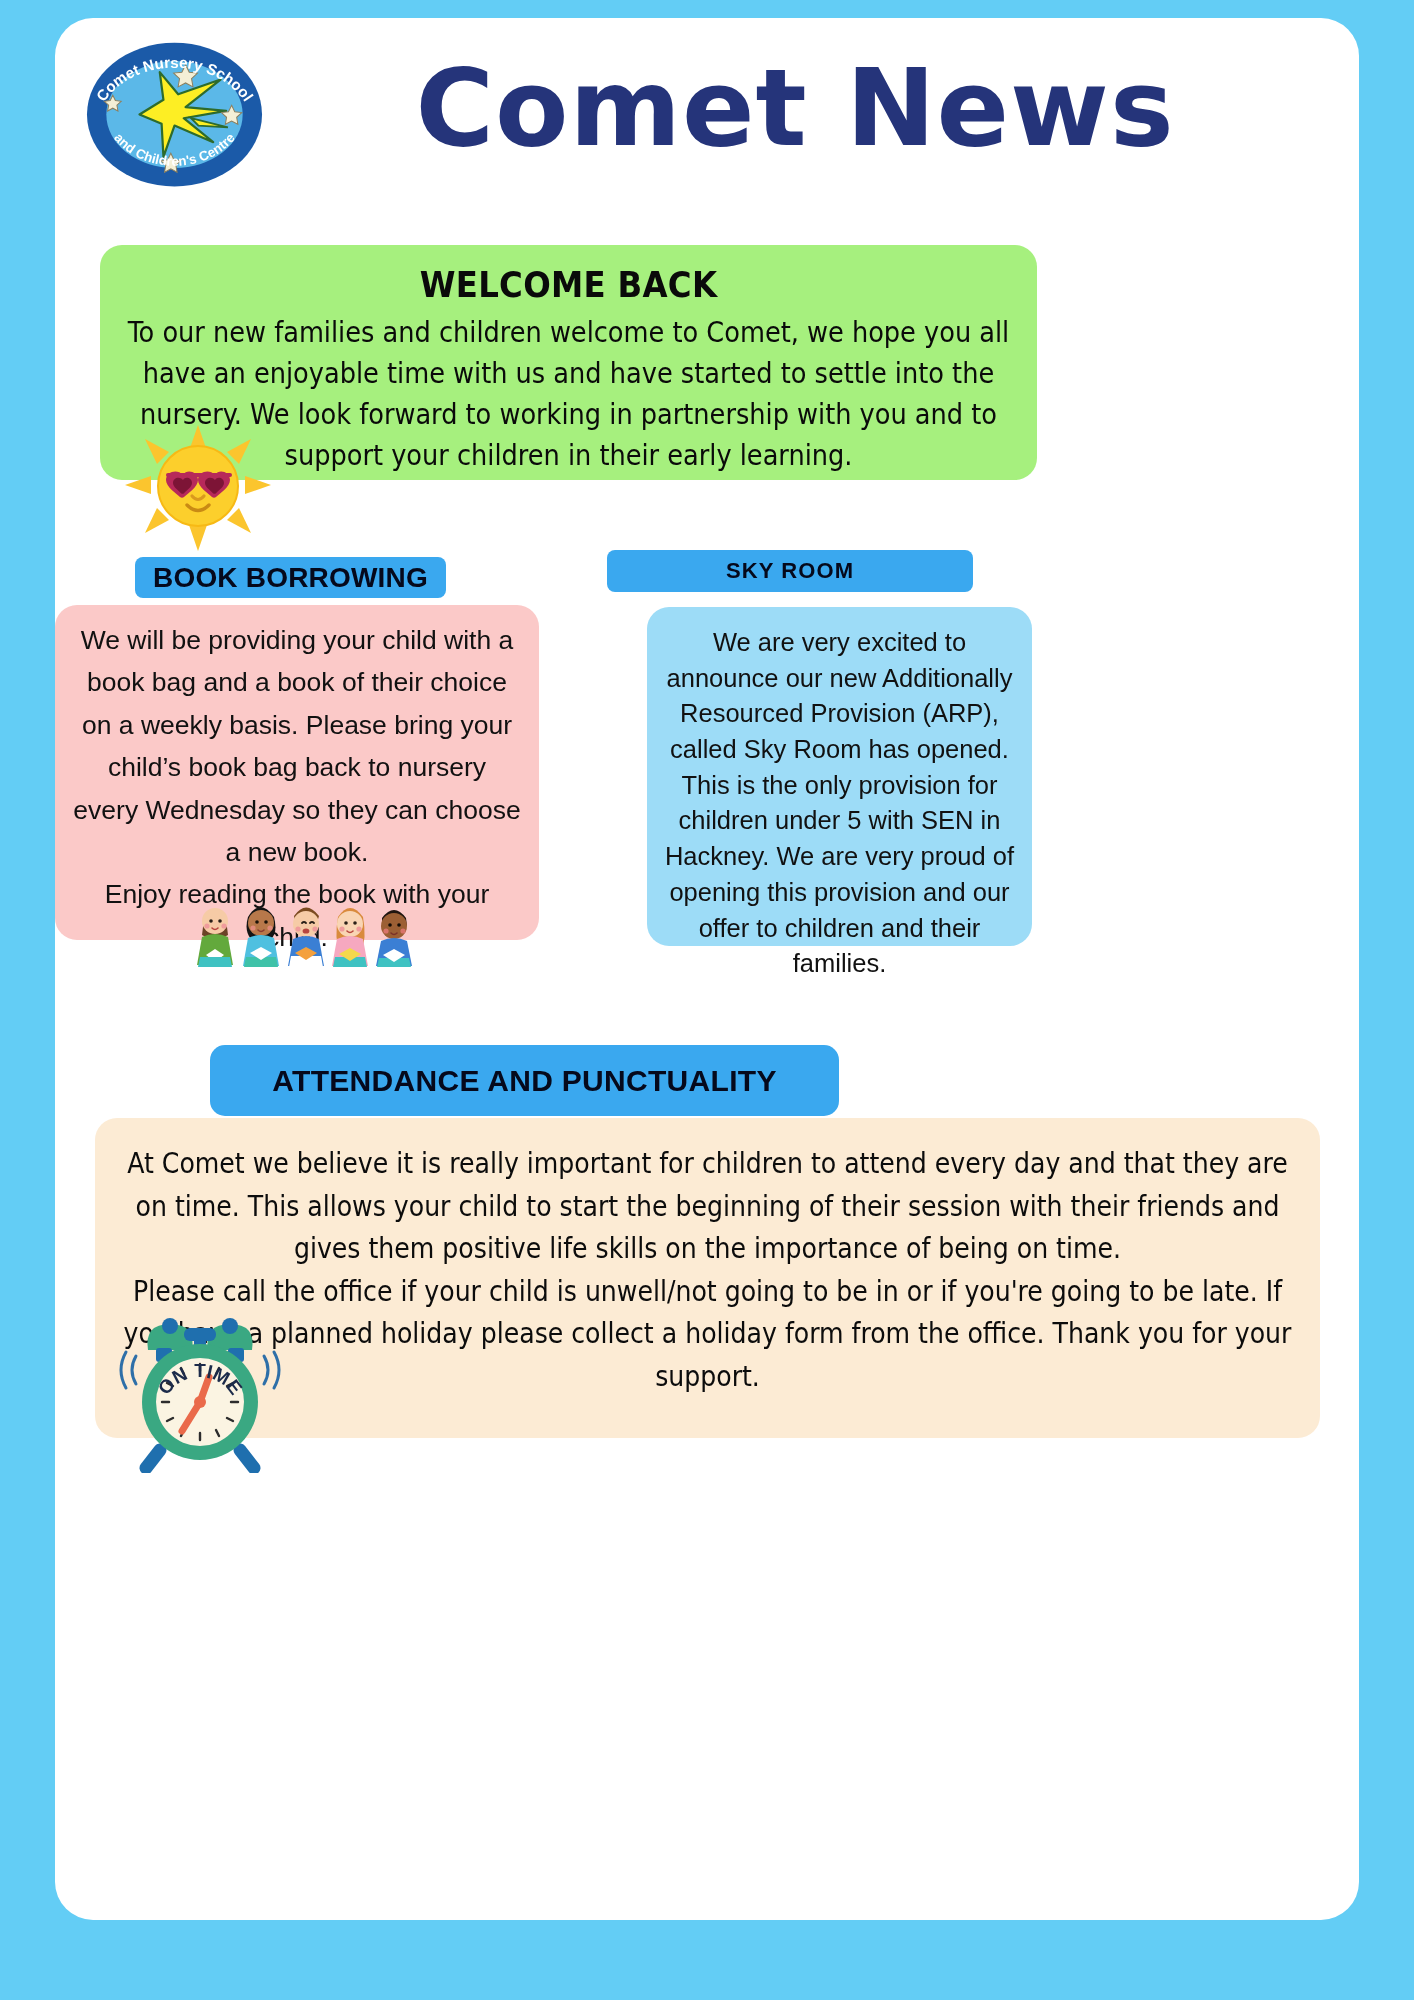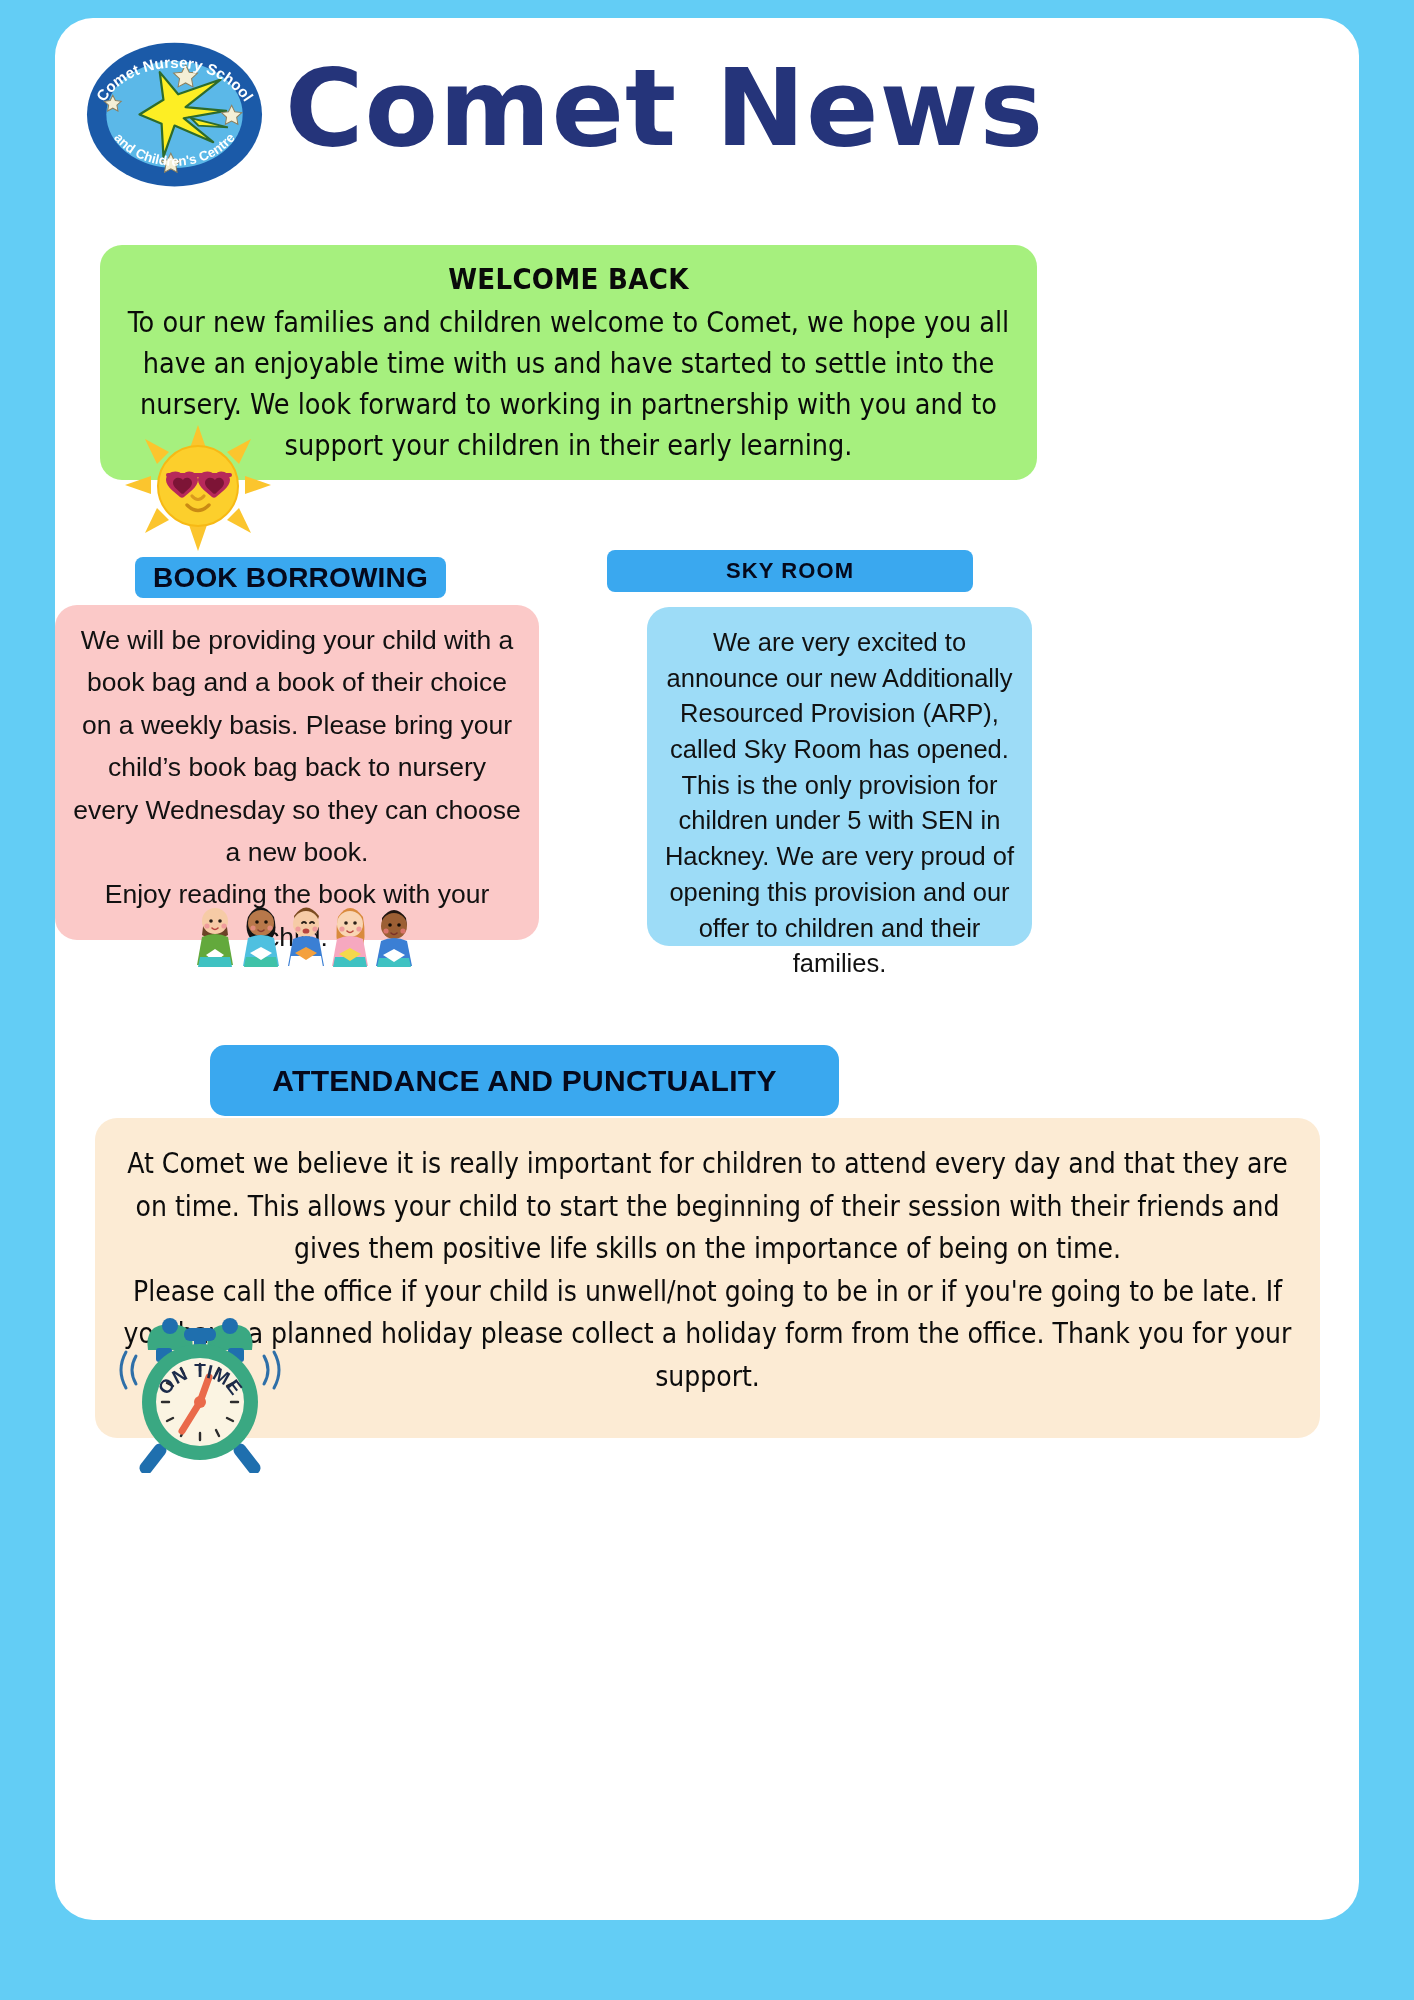--- a/index.html
+++ b/index.html
@@ -34,20 +34,21 @@
     left: 27px;
     top: 21px;
     width: 185px;
     height: 152px;
   }
   .masthead {
     position: absolute;
     left: 230px;
     top: 22px;
     width: 1020px;
+    text-align: center;
     font-family: "DejaVu Sans", sans-serif;
     font-weight: bold;
     font-size: 107px;
     letter-spacing: 1px;
     color: #25347a;
     line-height: 1.28;
     white-space: nowrap;
   }
   .date-line {
     position: absolute;
@@ -89,21 +90,21 @@
     background: #a6f07e;
     padding: 14px 22px 10px;
     text-align: center;
     font-family: "DejaVu Sans Condensed", "Liberation Sans Narrow", "Liberation Sans", sans-serif;
     font-size: 28.5px;
     line-height: 1.43;
     color: #0a0a0a;
   }
   .welcome .h {
     font-weight: bold;
-    font-size: 29px;
+    font-size: 36px;
     letter-spacing: 0.3px;
     margin-bottom: 3px;
   }
   .welcome p { margin: 0; }
 
   
   .badge-book {
     left: 80px;
     top: 539px;
     width: 311px;

